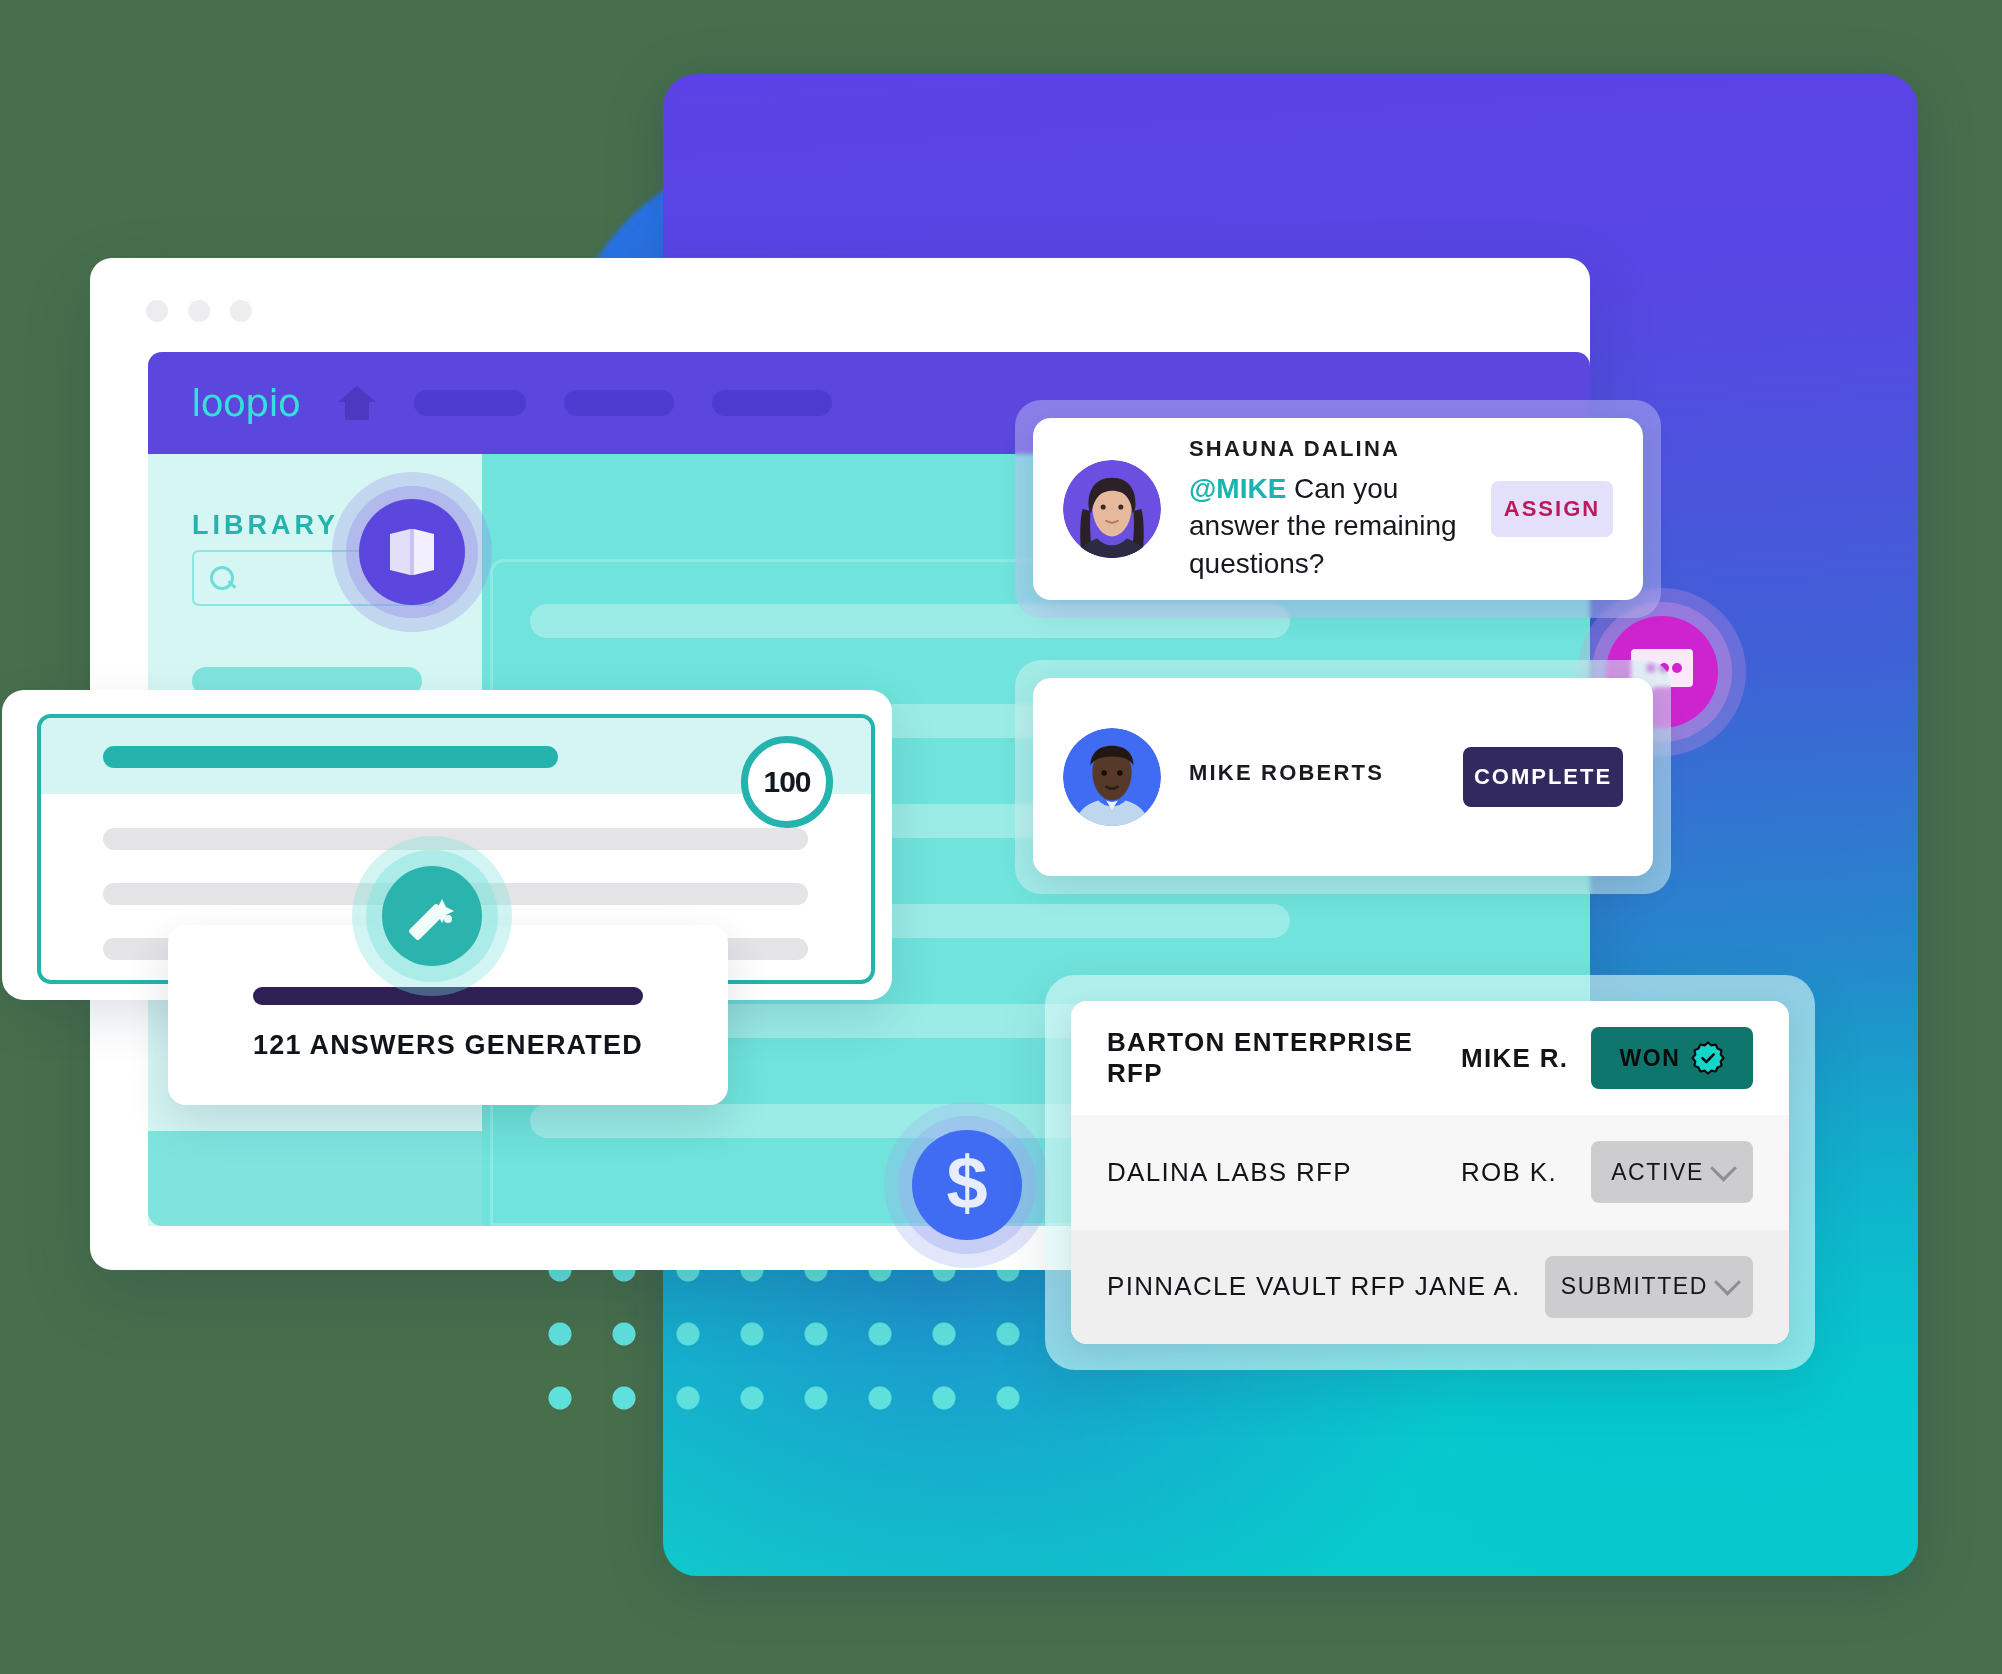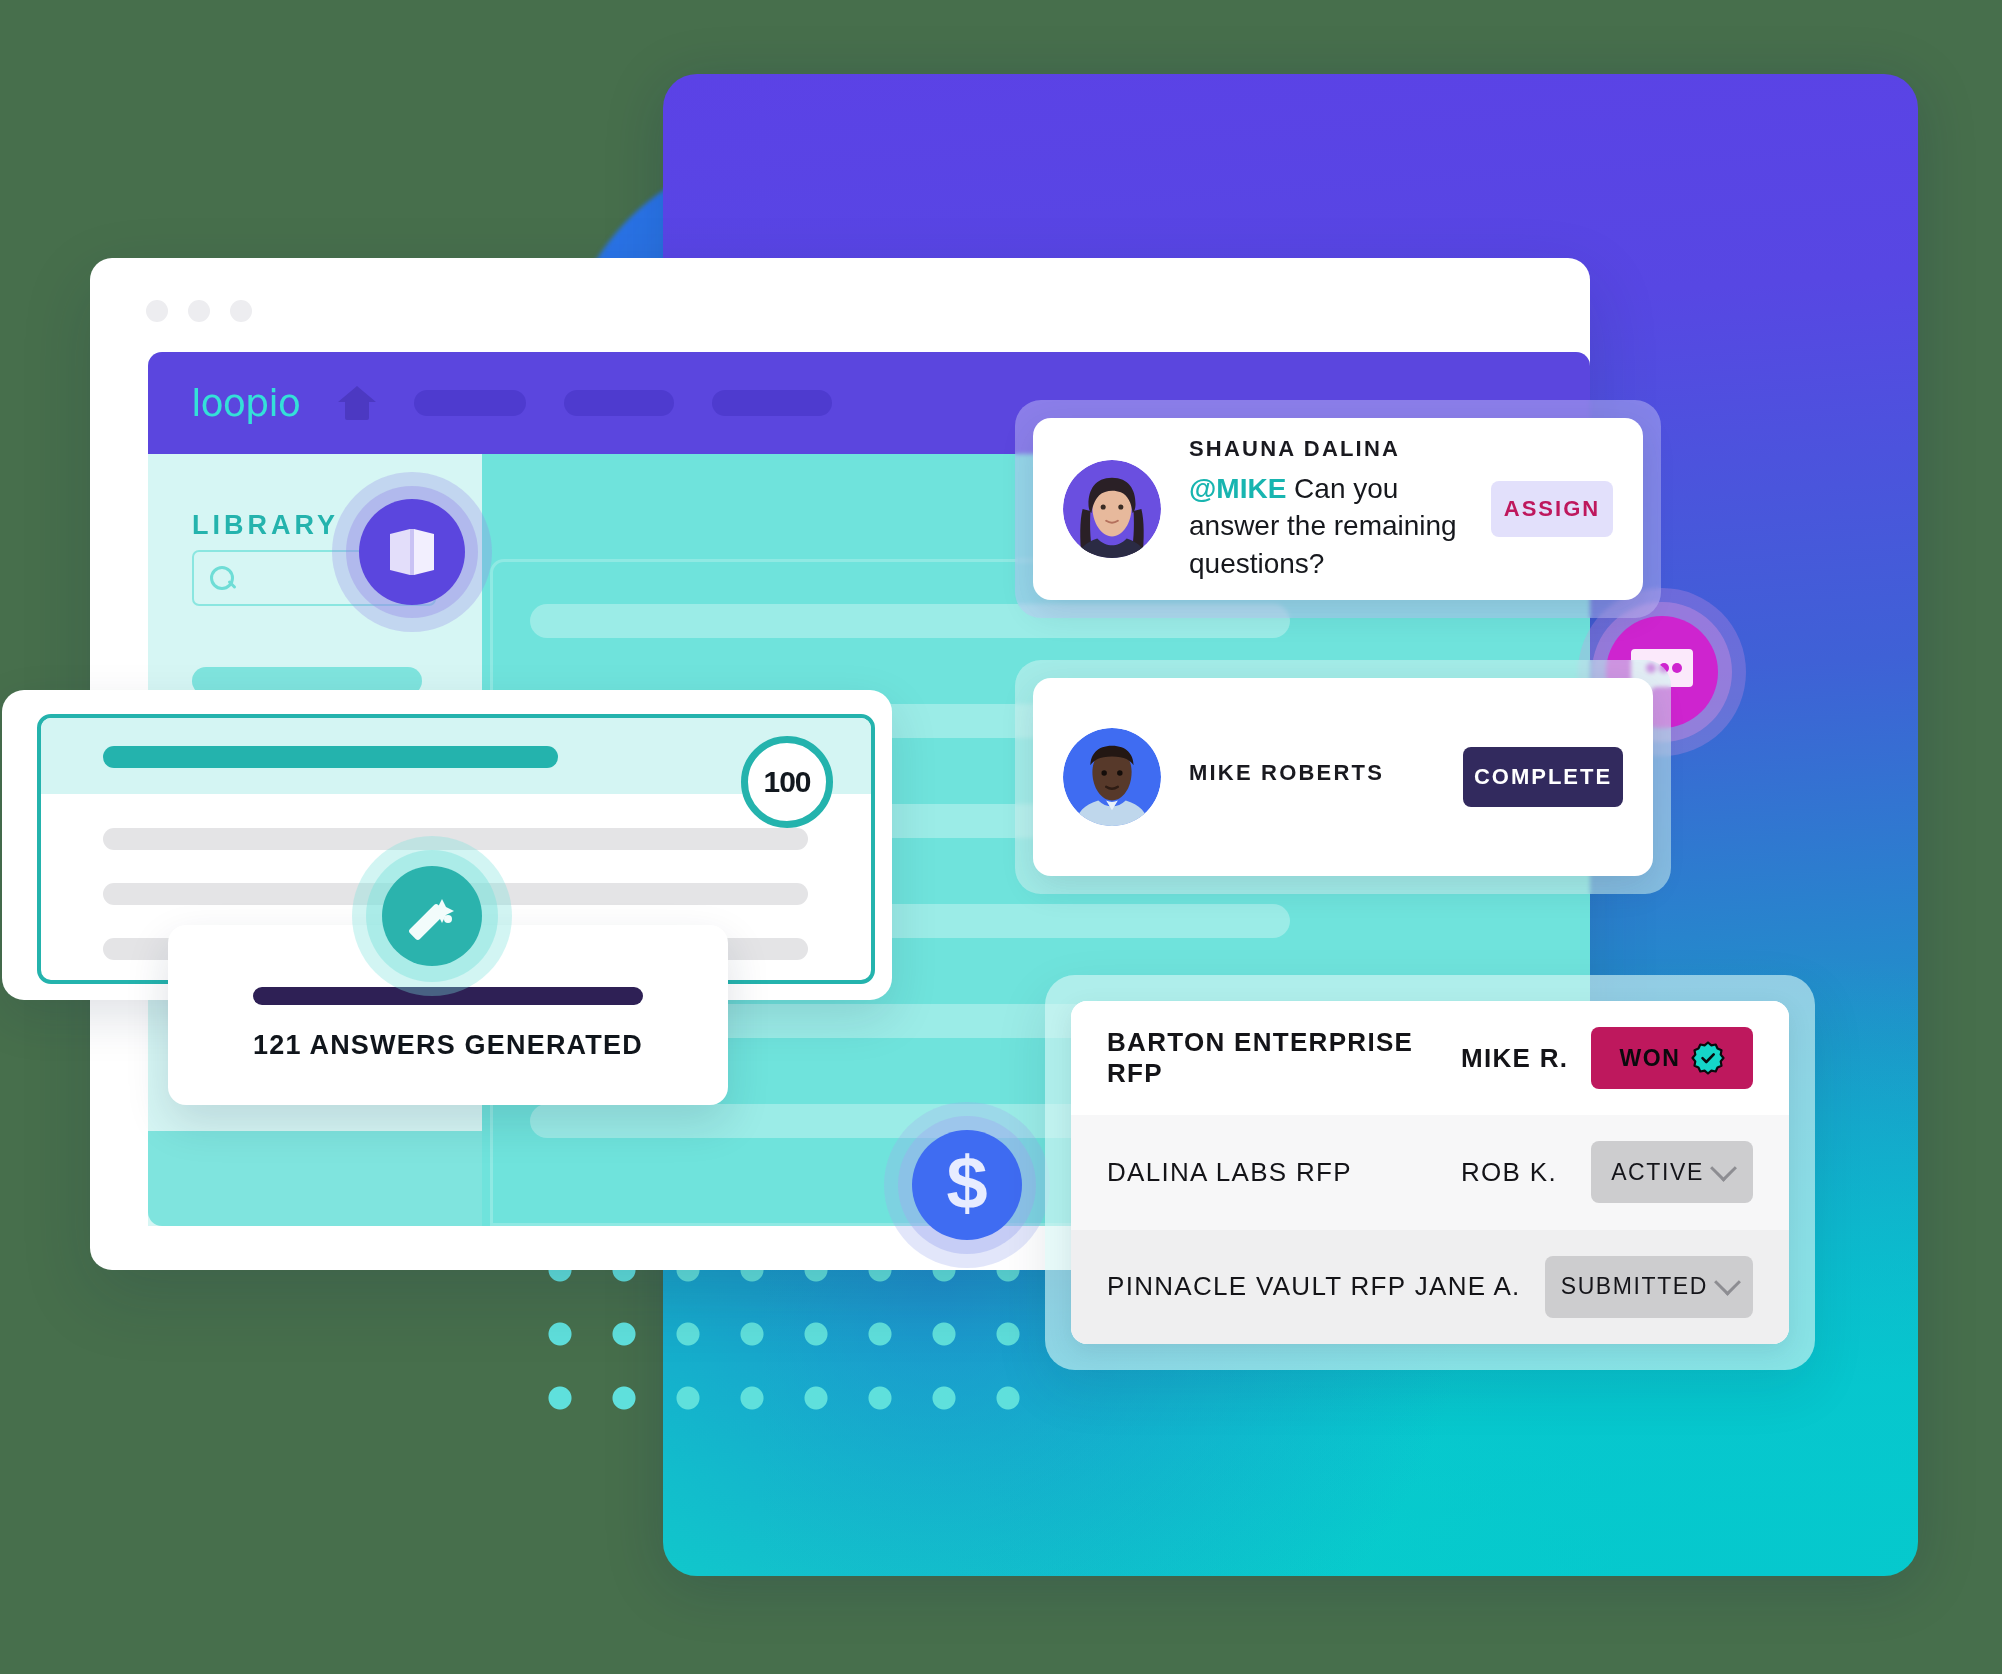--- a/index.html
+++ b/index.html
@@ -204,21 +204,21 @@
   .rfp-row.r2{background:#F7F7F8;}
   .rfp-row.r3{background:#EFEFF0;}
   .rfp-name{flex:1;font-size:26px;letter-spacing:1.3px;color:#141418;}
   .rfp-row.r1 .rfp-name{font-weight:bold;}
   .rfp-owner{flex:0 0 130px;font-size:26px;letter-spacing:1.3px;color:#141418;}
   .rfp-row.r1 .rfp-owner{font-weight:bold;}
   .rfp-status{
     flex:0 0 auto;min-width:162px;height:62px;border-radius:8px;display:flex;align-items:center;
     justify-content:center;gap:10px;font-size:23px;letter-spacing:1.6px;padding:0 16px;box-sizing:border-box;
   }
-  .rfp-status.won{background:#be185d;color:#0A0A0D;font-weight:bold;}
+  .rfp-status.won{background:#0f766e;color:#0A0A0D;font-weight:bold;}
   .rfp-status.grey{background:#CDCDCF;color:#15151A;}
   .chev{width:16px;height:16px;border-right:3px solid #8D8D92;border-bottom:3px solid #8D8D92;transform:rotate(45deg) translate(-3px,-3px);}
   .badge-check{width:34px;height:34px;flex:0 0 34px;}
 </style>
 </head>
 <body>
 
 <div class="stage">
 
   <div id="bg-blob"></div>

